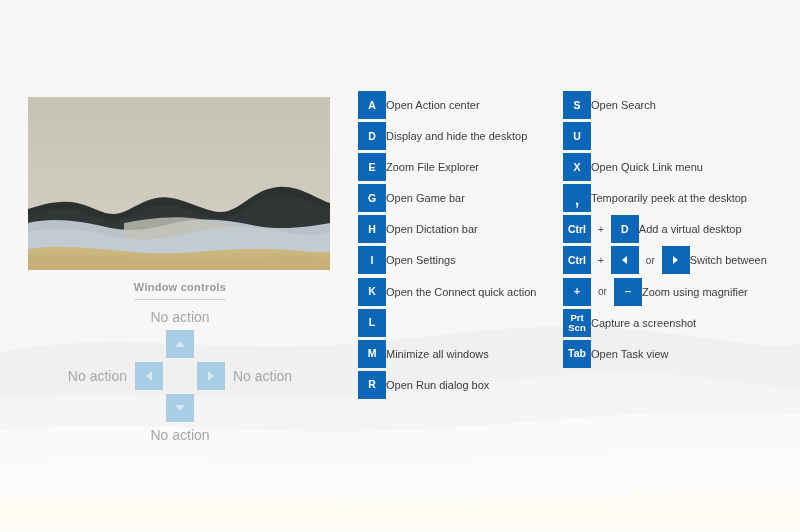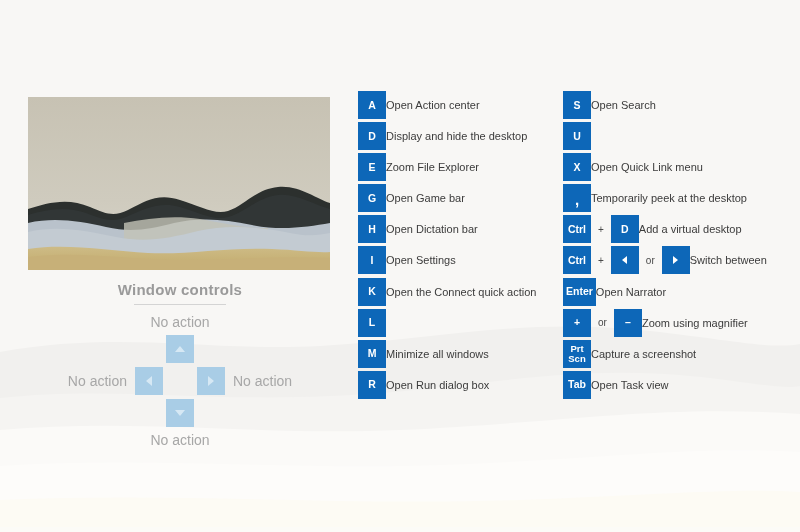--- a/index.html
+++ b/index.html
@@ -38,21 +38,21 @@
 
   
   #window-controls {
     position: absolute;
     left: 60px;
     top: 281px;
     width: 240px;
     text-align: center;
   }
   #wc-title {
-    font-size: 15px;
+    font-size: 11px;
     font-weight: bold;
     color: #9a9a9a;
     letter-spacing: .25px;
     margin: 0 0 6px 0;
   }
   #wc-divider {
     width: 92px;
     height: 1px;
     background: #d4d4d4;
     margin: 0 auto 9px auto;
@@ -359,26 +359,20 @@
         </span>
         <span class="joiner">or</span>
         <span class="key">
           <span class="kglyph right"></span>
         </span>
       </span>
       <span class="desc desc-pad">Switch between</span>
     </div>
     <div class="shortcut-row">
       <span class="keys">
-        <span class="key">Enter</span>
-      </span>
-      <span class="desc desc-pad">Open Narrator</span>
-    </div>
-    <div class="shortcut-row">
-      <span class="keys">
         <span class="key">+</span>
         <span class="joiner">or</span>
         <span class="key">–</span>
       </span>
       <span class="desc desc-pad">Zoom using magnifier</span>
     </div>
     <div class="shortcut-row">
       <span class="keys">
         <span class="key two-line">
           <span>Prt</span>

